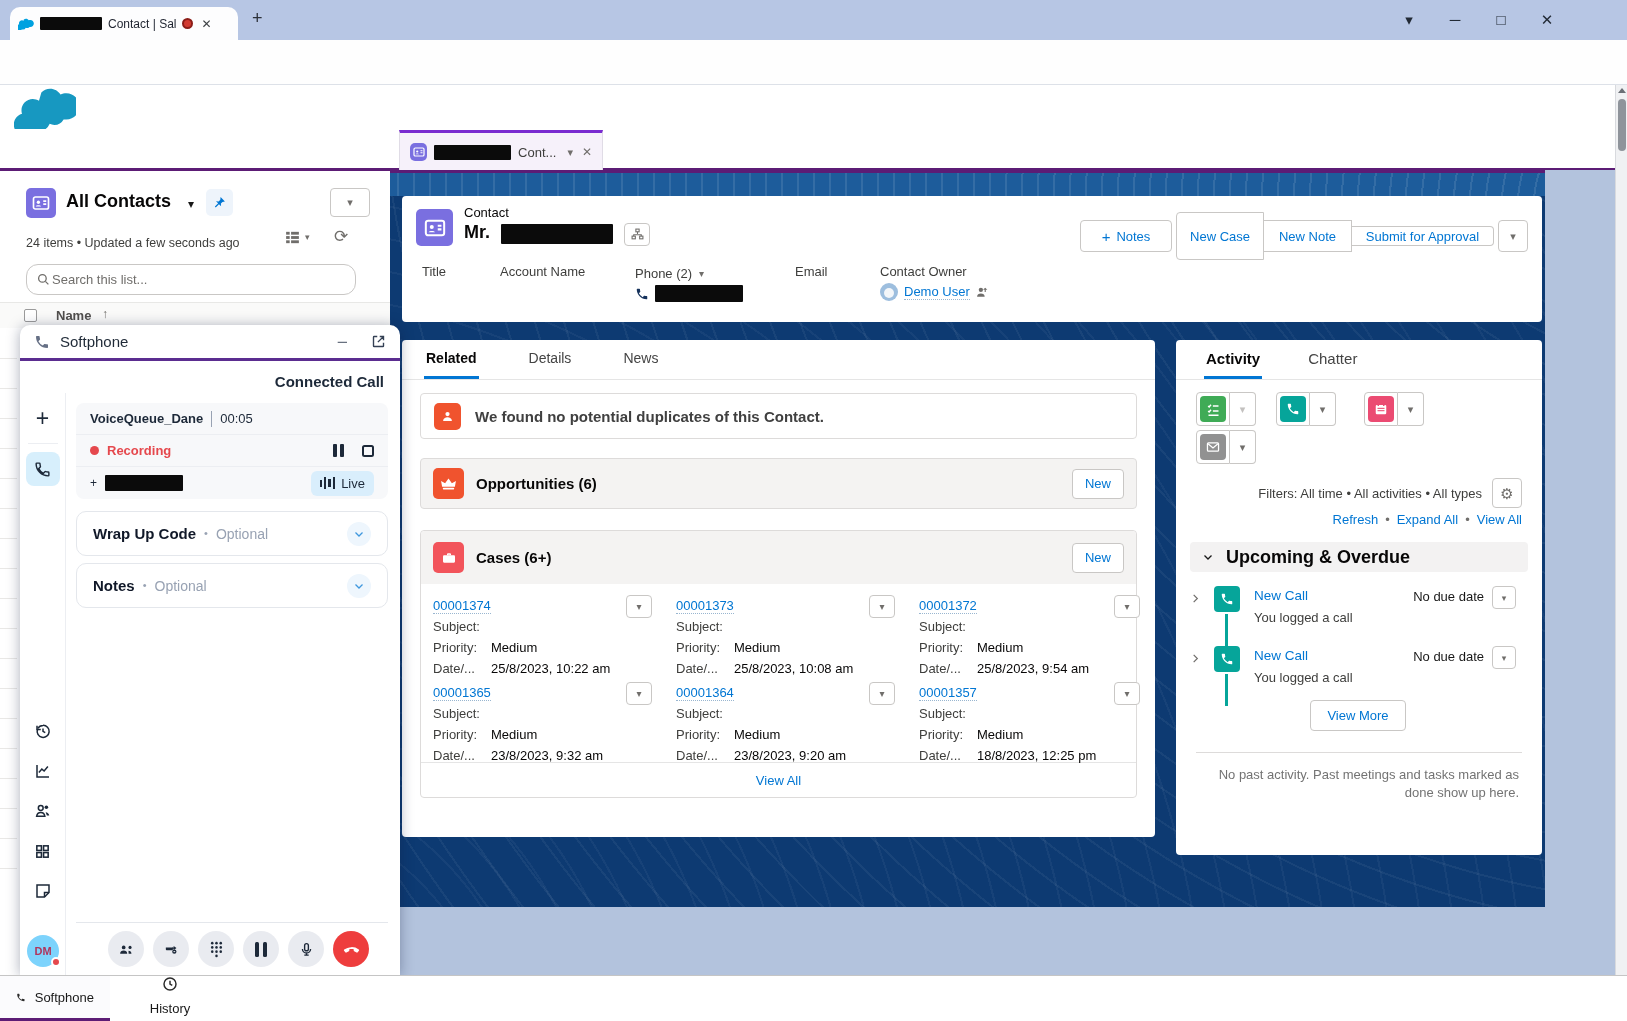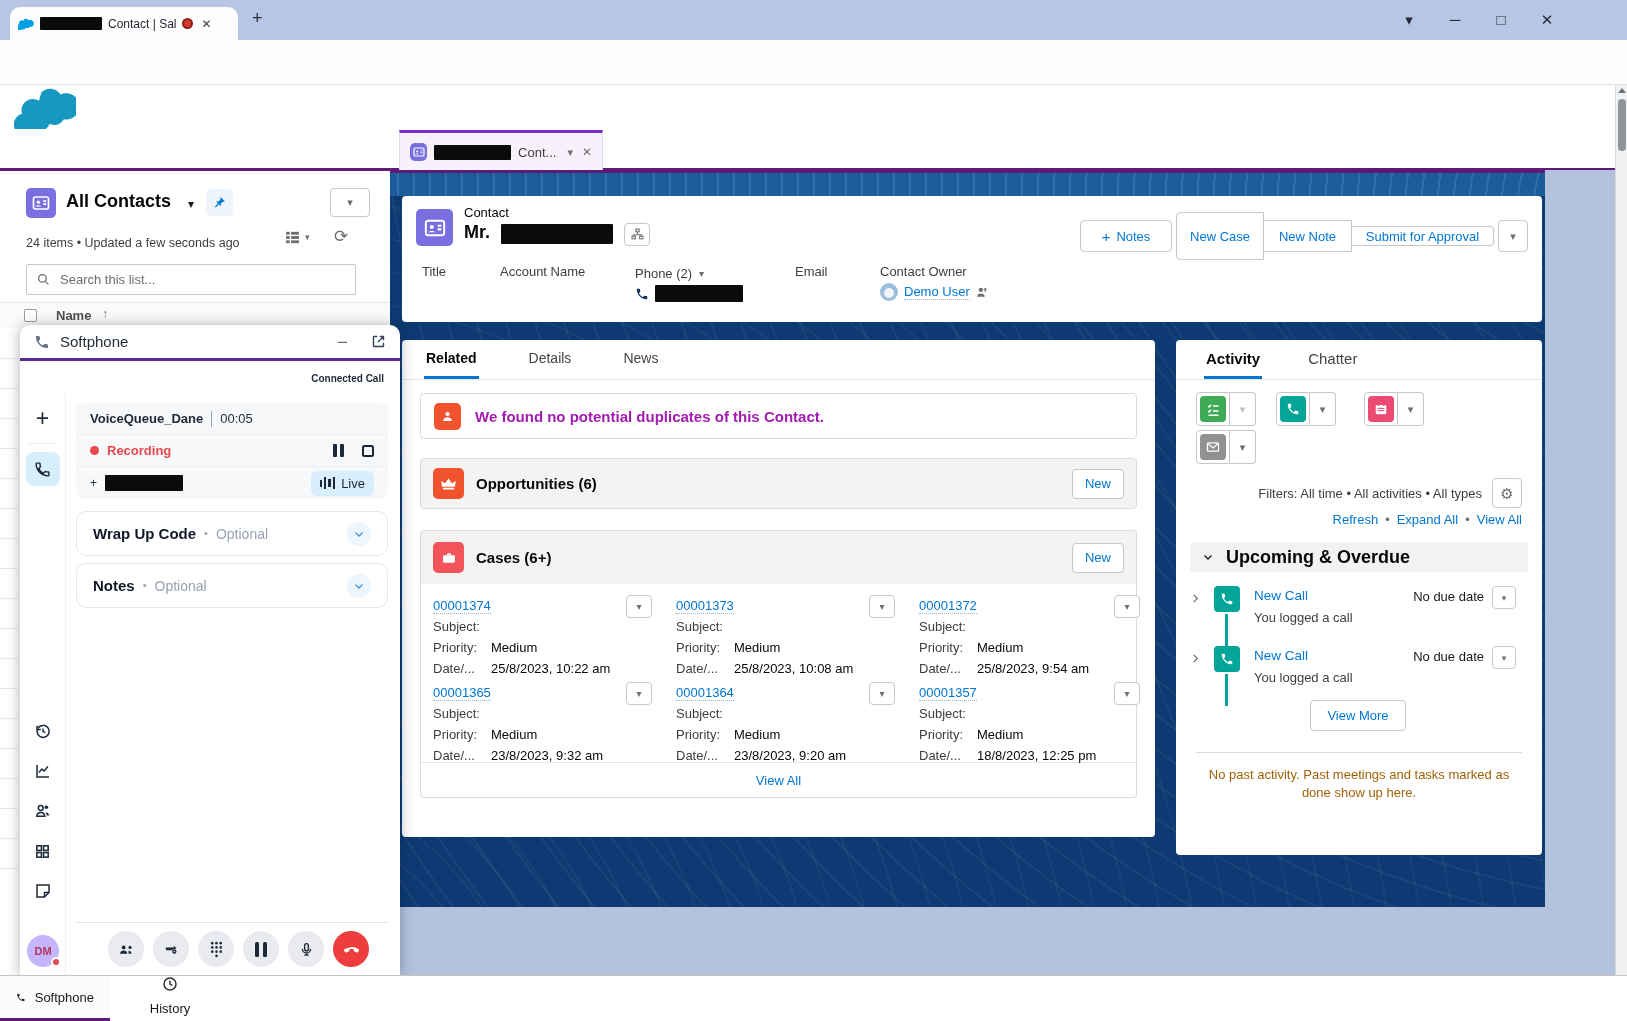--- a/index.html
+++ b/index.html
@@ -35,21 +35,21 @@
   .gsearch input::placeholder{color:#706e6b;}
   .hicon{color:#706e6b;}
   .navbar{left:0;top:130px;width:1627px;height:41px;background:#fff;border-bottom:3px solid #5c1c75;}
   .vdiv{width:1px;background:#d9d9d9;}
   .subtab{left:399px;top:130px;width:204px;height:41px;background:#f6f1fa;border-top:3px solid #7a2bd0;
     border-left:1px solid #e0dce6;border-right:1px solid #e0dce6;display:flex;align-items:center;padding:0 10px;gap:7px;}
 
   
   .listpanel{left:0;top:171px;width:390px;height:804px;background:#fff;}
   .objicon{background:#7a6fe0;border-radius:5px;display:flex;align-items:center;justify-content:center;}
-  .sinput{border:1px solid #c9c7c5;border-radius:2px;display:flex;align-items:center;gap:8px;padding:12px 10px;background:#fff;}
+  .sinput{border:1px solid #c9c7c5;border-radius:12px;display:flex;align-items:center;padding:12px 10px;background:#fff;}
   .sinput input{border:0;outline:0;flex:1;font-size:13px;background:transparent;color:#080707;font-family:inherit;}
   .sinput input::placeholder{color:#706e6b;}
   .rowlines{background:repeating-linear-gradient(#ffffff 0 29px,#e9e8e6 29px 30px);}
 
   
   .navy{background-color:#0d3a72;
     background-image:repeating-radial-gradient(circle at 115% -30%, transparent 0 26px, rgba(255,255,255,.05) 26px 28px),
                      repeating-radial-gradient(circle at -15% 125%, transparent 0 30px, rgba(255,255,255,.045) 30px 32px);}
   .banner{background-color:#1d5c9b;
     background-image:repeating-radial-gradient(circle at 110% 160%, transparent 0 14px, rgba(255,255,255,.10) 14px 16px);}
@@ -386,21 +386,21 @@
       <span class="tabitem">News</span>
     </div>
 
     <div class="abs relcard flex" style="left:18px;top:53px;width:717px;height:46px;padding:0 13px;gap:14px;">
       <span style="width:27px;height:27px;background:#f0532e;border-radius:5px;display:flex;align-items:center;justify-content:center;">
           <svg width="15" height="15" viewBox="0 0 24 24" fill="#fff">
             <circle cx="12" cy="8" r="3.4"></circle>
             <path d="M5 19c0-4 3.4-6 7-6s7 2 7 6z"></path>
           </svg>
         </span>
-      <span style="font-size:15px;font-weight:bold;color:#a21caf;">We found no potential duplicates of this Contact.</span>
+      <span style="font-size:15px;font-weight:bold;color:#404040;">We found no potential duplicates of this Contact.</span>
     </div>
 
     <div class="abs relcard relhead" style="left:18px;top:118px;width:717px;height:51px;">
       <span style="width:31px;height:31px;background:#f0532e;border-radius:5px;display:flex;align-items:center;justify-content:center;">
           <svg width="17" height="17" viewBox="0 0 24 24" fill="#fff">
             <path d="M3 16.5h18l1.5-8-5.7 3.1L12 5l-4.8 6.6L1.5 8.5z"></path>
             <rect x="4" y="18" width="16" height="2.4" rx="1"></rect>
           </svg>
         </span>
       <span class="rtitle">Opportunities (6)</span>
@@ -595,35 +595,35 @@
       <span class="abs link" style="left:78px;top:2px;font-size:13.5px;">New Call</span>
       <span class="abs" style="left:78px;top:24px;font-size:13px;color:#3e3e3c;">You logged a call</span>
       <span class="abs" style="right:58px;top:3px;font-size:13px;color:#181818;">No due date</span>
       <span class="abs dropbtn" style="right:26px;top:0;width:24px;height:23px;font-size:9px;">▾</span>
     </div>
 
     <button class="sfbtn abs" style="left:134px;top:360px;width:96px;height:31px;font-size:13px;">
         <span>View More</span>
       </button>
     <div class="abs" style="left:20px;top:412px;width:326px;border-top:1px solid #dddbda;"></div>
-    <div class="abs" style="left:23px;top:426px;width:320px;text-align:center;font-size:13px;color:#a16207;line-height:18px;">No past activity. Past meetings and tasks marked as done show up here.</div>
+    <div class="abs" style="left:23px;top:426px;width:320px;text-align:right;font-size:13px;color:#737373;line-height:18px;">No past activity. Past meetings and tasks marked as done show up here.</div>
   </div>
 
   <div class="abs softphone">
     <div class="sphead">
       <svg width="16" height="16" viewBox="0 0 24 24" fill="#667085">
           <path d="M6.62 10.79a15.05 15.05 0 0 0 6.59 6.59l2.2-2.2a1 1 0 0 1 1.02-.24c1.12.37 2.33.57 3.57.57a1 1 0 0 1 1 1V20a1 1 0 0 1-1 1C10.61 21 3 13.39 3 4a1 1 0 0 1 1-1h3.5a1 1 0 0 1 1 1c0 1.24.2 2.45.57 3.57a1 1 0 0 1-.25 1.02l-2.2 2.2z"></path>
         </svg>
       <span style="font-size:15px;color:#1f2a37;">Softphone</span>
       <span class="glyph" style="margin-left:auto;font-size:13px;color:#344054;">─</span>
       <svg width="15" height="15" viewBox="0 0 24 24" fill="none" stroke="#344054" stroke-width="2.2" style="margin-left:14px;">
           <path d="M10 4H5a1 1 0 0 0-1 1v14a1 1 0 0 0 1 1h14a1 1 0 0 0 1-1v-5M14 4h6v6M20 4l-9 9"></path>
         </svg>
     </div>
-    <div style="text-align:right;padding:12px 16px 8px 0;font-size:10px;font-weight:bold;color:#1d2939;">Connected Call</div>
+    <div style="text-align:right;padding:12px 16px 8px 0;font-size:15px;font-weight:bold;color:#1d2939;">Connected Call</div>
 
     <div class="abs" style="left:0;top:68px;bottom:0;width:46px;border-right:1px solid #eceef2;">
       <span class="railbtn" style="margin:8px auto 0;font-size:23px;font-weight:300;">+</span>
       <span style="display:block;margin:8px auto;width:30px;border-top:1px solid #eceef2;"></span>
       <span class="railbtn" style="margin:6px auto 0;background:#d7effc;">
           <svg width="17" height="17" viewBox="0 0 24 24" fill="none" stroke="#1d2939" stroke-width="2">
             <path d="M6.62 10.79a15.05 15.05 0 0 0 6.59 6.59l2.2-2.2a1 1 0 0 1 1.02-.24c1.12.37 2.33.57 3.57.57a1 1 0 0 1 1 1V20a1 1 0 0 1-1 1C10.61 21 3 13.39 3 4a1 1 0 0 1 1-1h3.5a1 1 0 0 1 1 1c0 1.24.2 2.45.57 3.57a1 1 0 0 1-.25 1.02l-2.2 2.2z"></path>
           </svg>
         </span>
       <span class="railbtn" style="margin:228px auto 0;">
@@ -654,21 +654,21 @@
             <rect x="4" y="13.5" width="6.5" height="6.5"></rect>
             <rect x="13.5" y="13.5" width="6.5" height="6.5"></rect>
           </svg>
         </span>
       <span class="railbtn" style="margin:6px auto 0;">
           <svg width="18" height="18" viewBox="0 0 24 24" fill="none" stroke="currentColor" stroke-width="2">
             <path d="M4 4h16v10l-6 6H4z"></path>
             <path d="M14 20v-6h6"></path>
           </svg>
         </span>
-      <span class="abs" style="left:7px;bottom:8px;width:32px;height:32px;border-radius:50%;background:#c4b5fd;display:flex;align-items:center;justify-content:center;">
+      <span class="abs" style="left:7px;bottom:8px;width:32px;height:32px;border-radius:50%;background:#7dd3fc;display:flex;align-items:center;justify-content:center;">
         <span style="font-size:11px;font-weight:bold;color:#b0355c;">DM</span>
         <span style="position:absolute;right:-2px;bottom:0;width:10px;height:10px;border-radius:50%;background:#e5484d;border:2px solid #fff;"></span>
       </span>
     </div>
 
     <div class="callcard">
       <div class="ccrow">
         <span style="font-weight:600;">VoiceQueue_Dane</span>
         <span style="width:1px;height:16px;background:#98a2b3;"></span>
         <span>00:05</span>

